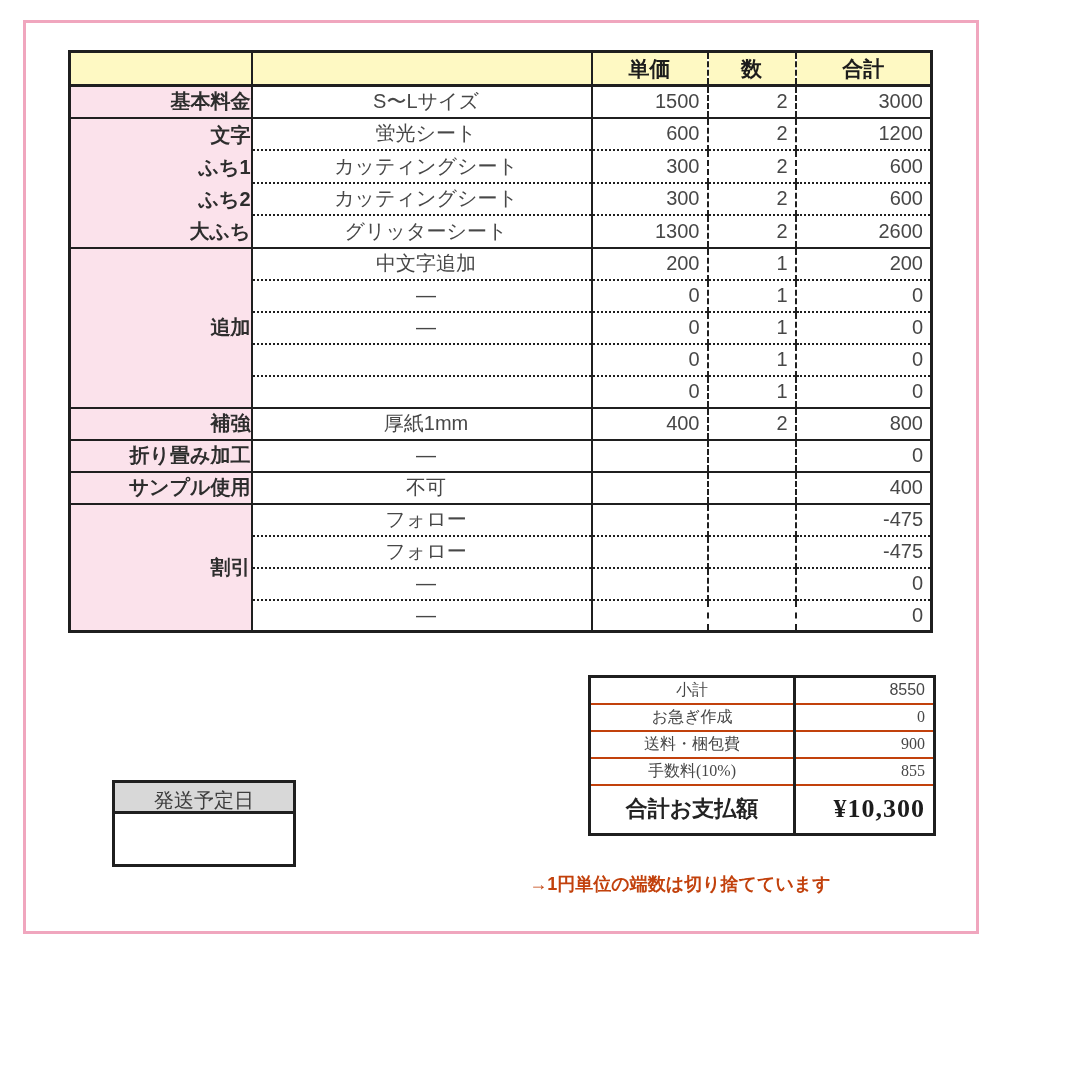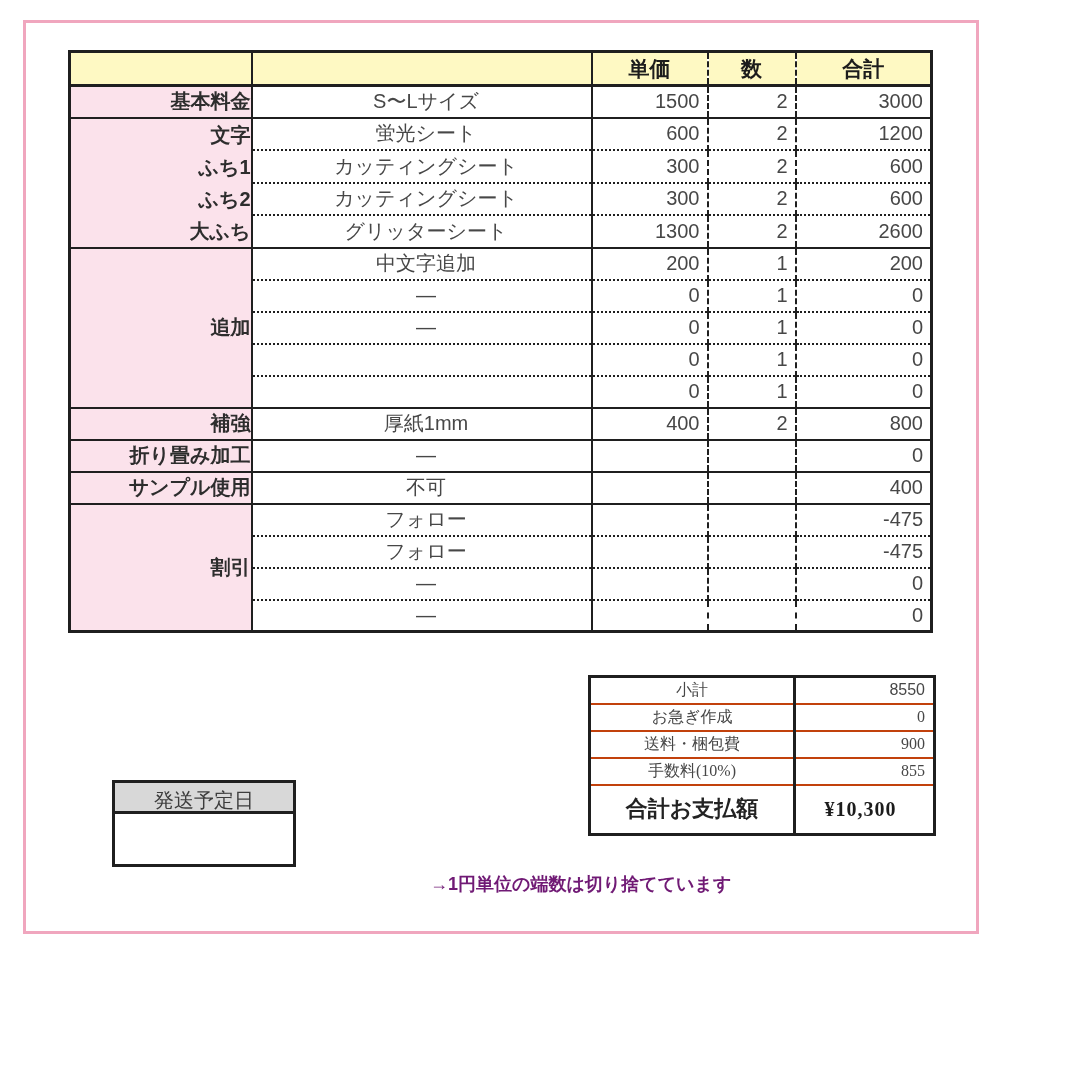--- a/index.html
+++ b/index.html
@@ -44,24 +44,24 @@
     table-layout:fixed;border:3px solid #1f1f1f;background:#ffffff;
   }
   .sum-table td{
     padding:0;height:27px;box-sizing:border-box;font-size:16px;color:#474747;
   }
   .sum-table tr+tr td{border-top:2px solid #c2410c;font-family:Liberation Serif, serif;}
   .sum-table td.s-lbl{text-align:center;}
   .sum-table td.s-val{text-align:right;padding-right:8px;border-left:3px solid #1f1f1f;}
   .sum-table tr.total td{height:50px;}
   .sum-table tr.total td.s-lbl{font-weight:bold;font-size:22px;color:#222222;}
-  .sum-table tr.total td.s-val{font-weight:bold;font-size:20px;color:#1c1c1c;letter-spacing:1px;text-align:center;}
+  .sum-table tr.total td.s-val{font-weight:bold;font-size:26px;color:#1c1c1c;letter-spacing:1px;}
   .note{
     position:absolute;left:430px;top:872px;width:500px;
-    text-align:left;font-size:18px;font-weight:600;color:#701a75;
+    text-align:center;font-size:18px;font-weight:600;color:#c2410c;
   }
   
   .ship{position:absolute;left:76px;top:780px;width:184px;box-sizing:border-box;margin-left:36px;}
   .ship-header{
     height:34px;line-height:34px;background:#d8d8d8;
     border:3px solid #1f1f1f;box-sizing:border-box;
     text-align:center;font-size:20px;color:#3c3c3c;
   }
   .ship-body{
     height:53px;background:#ffffff;

